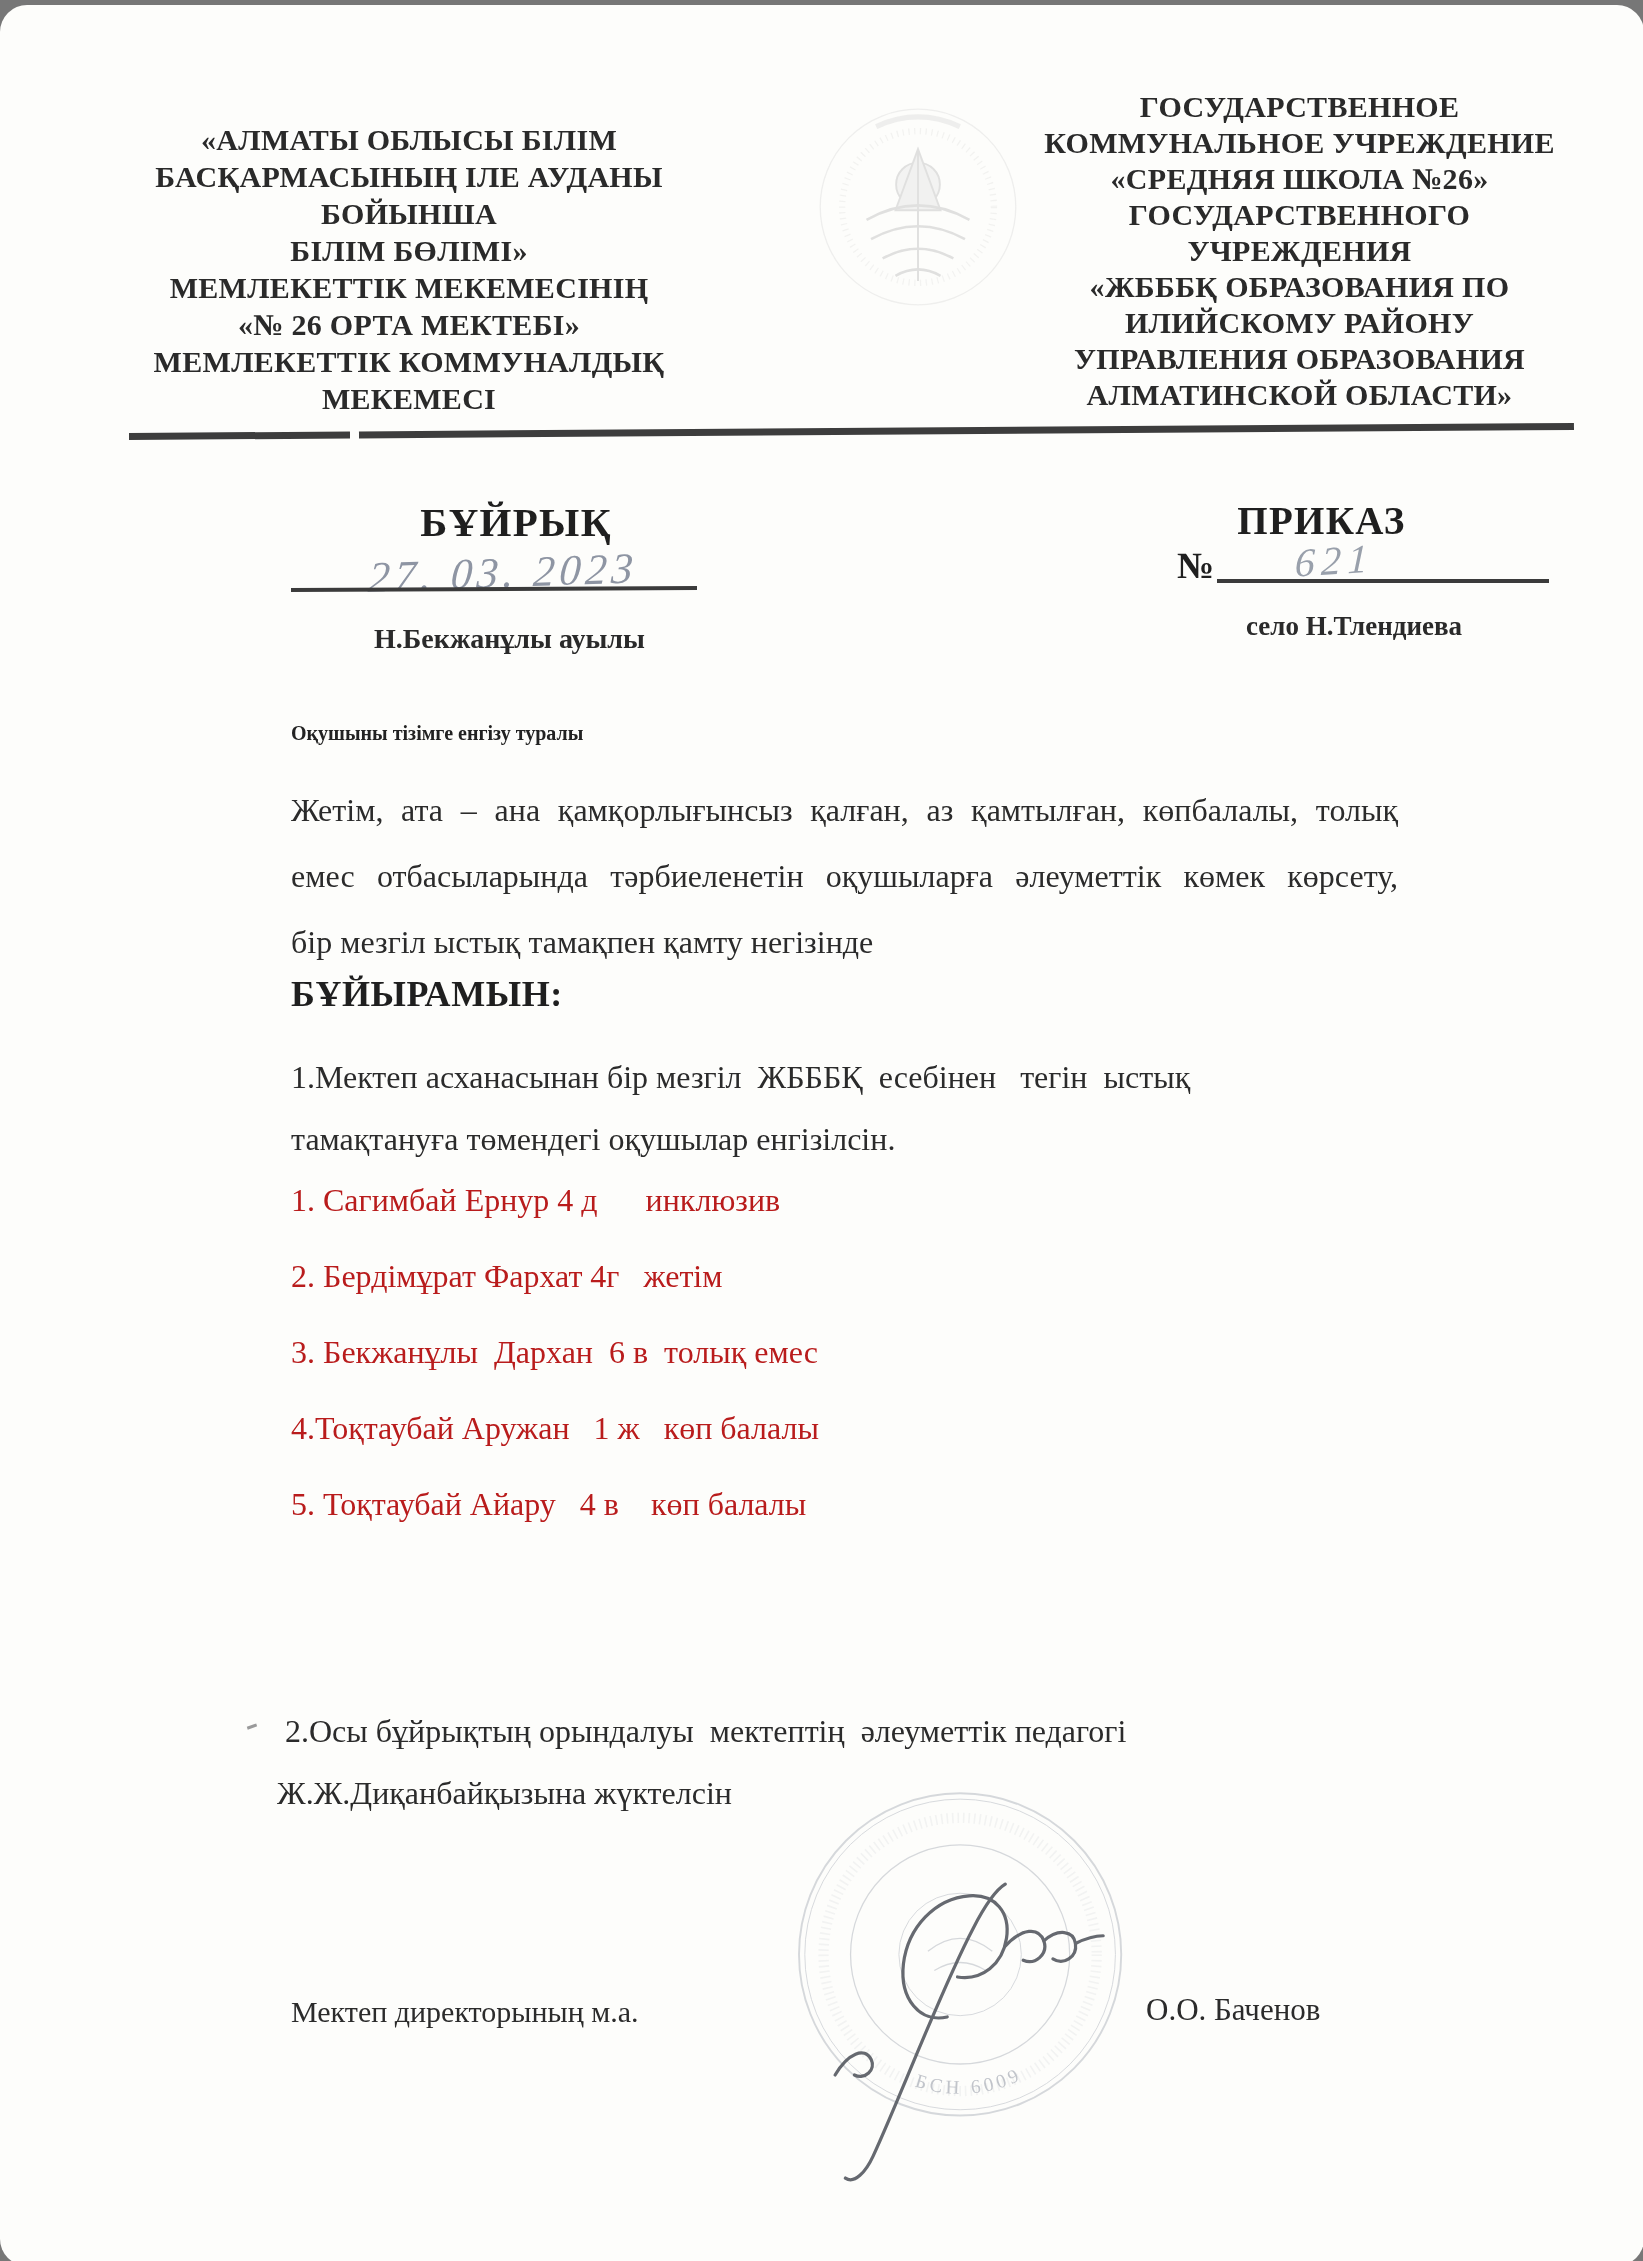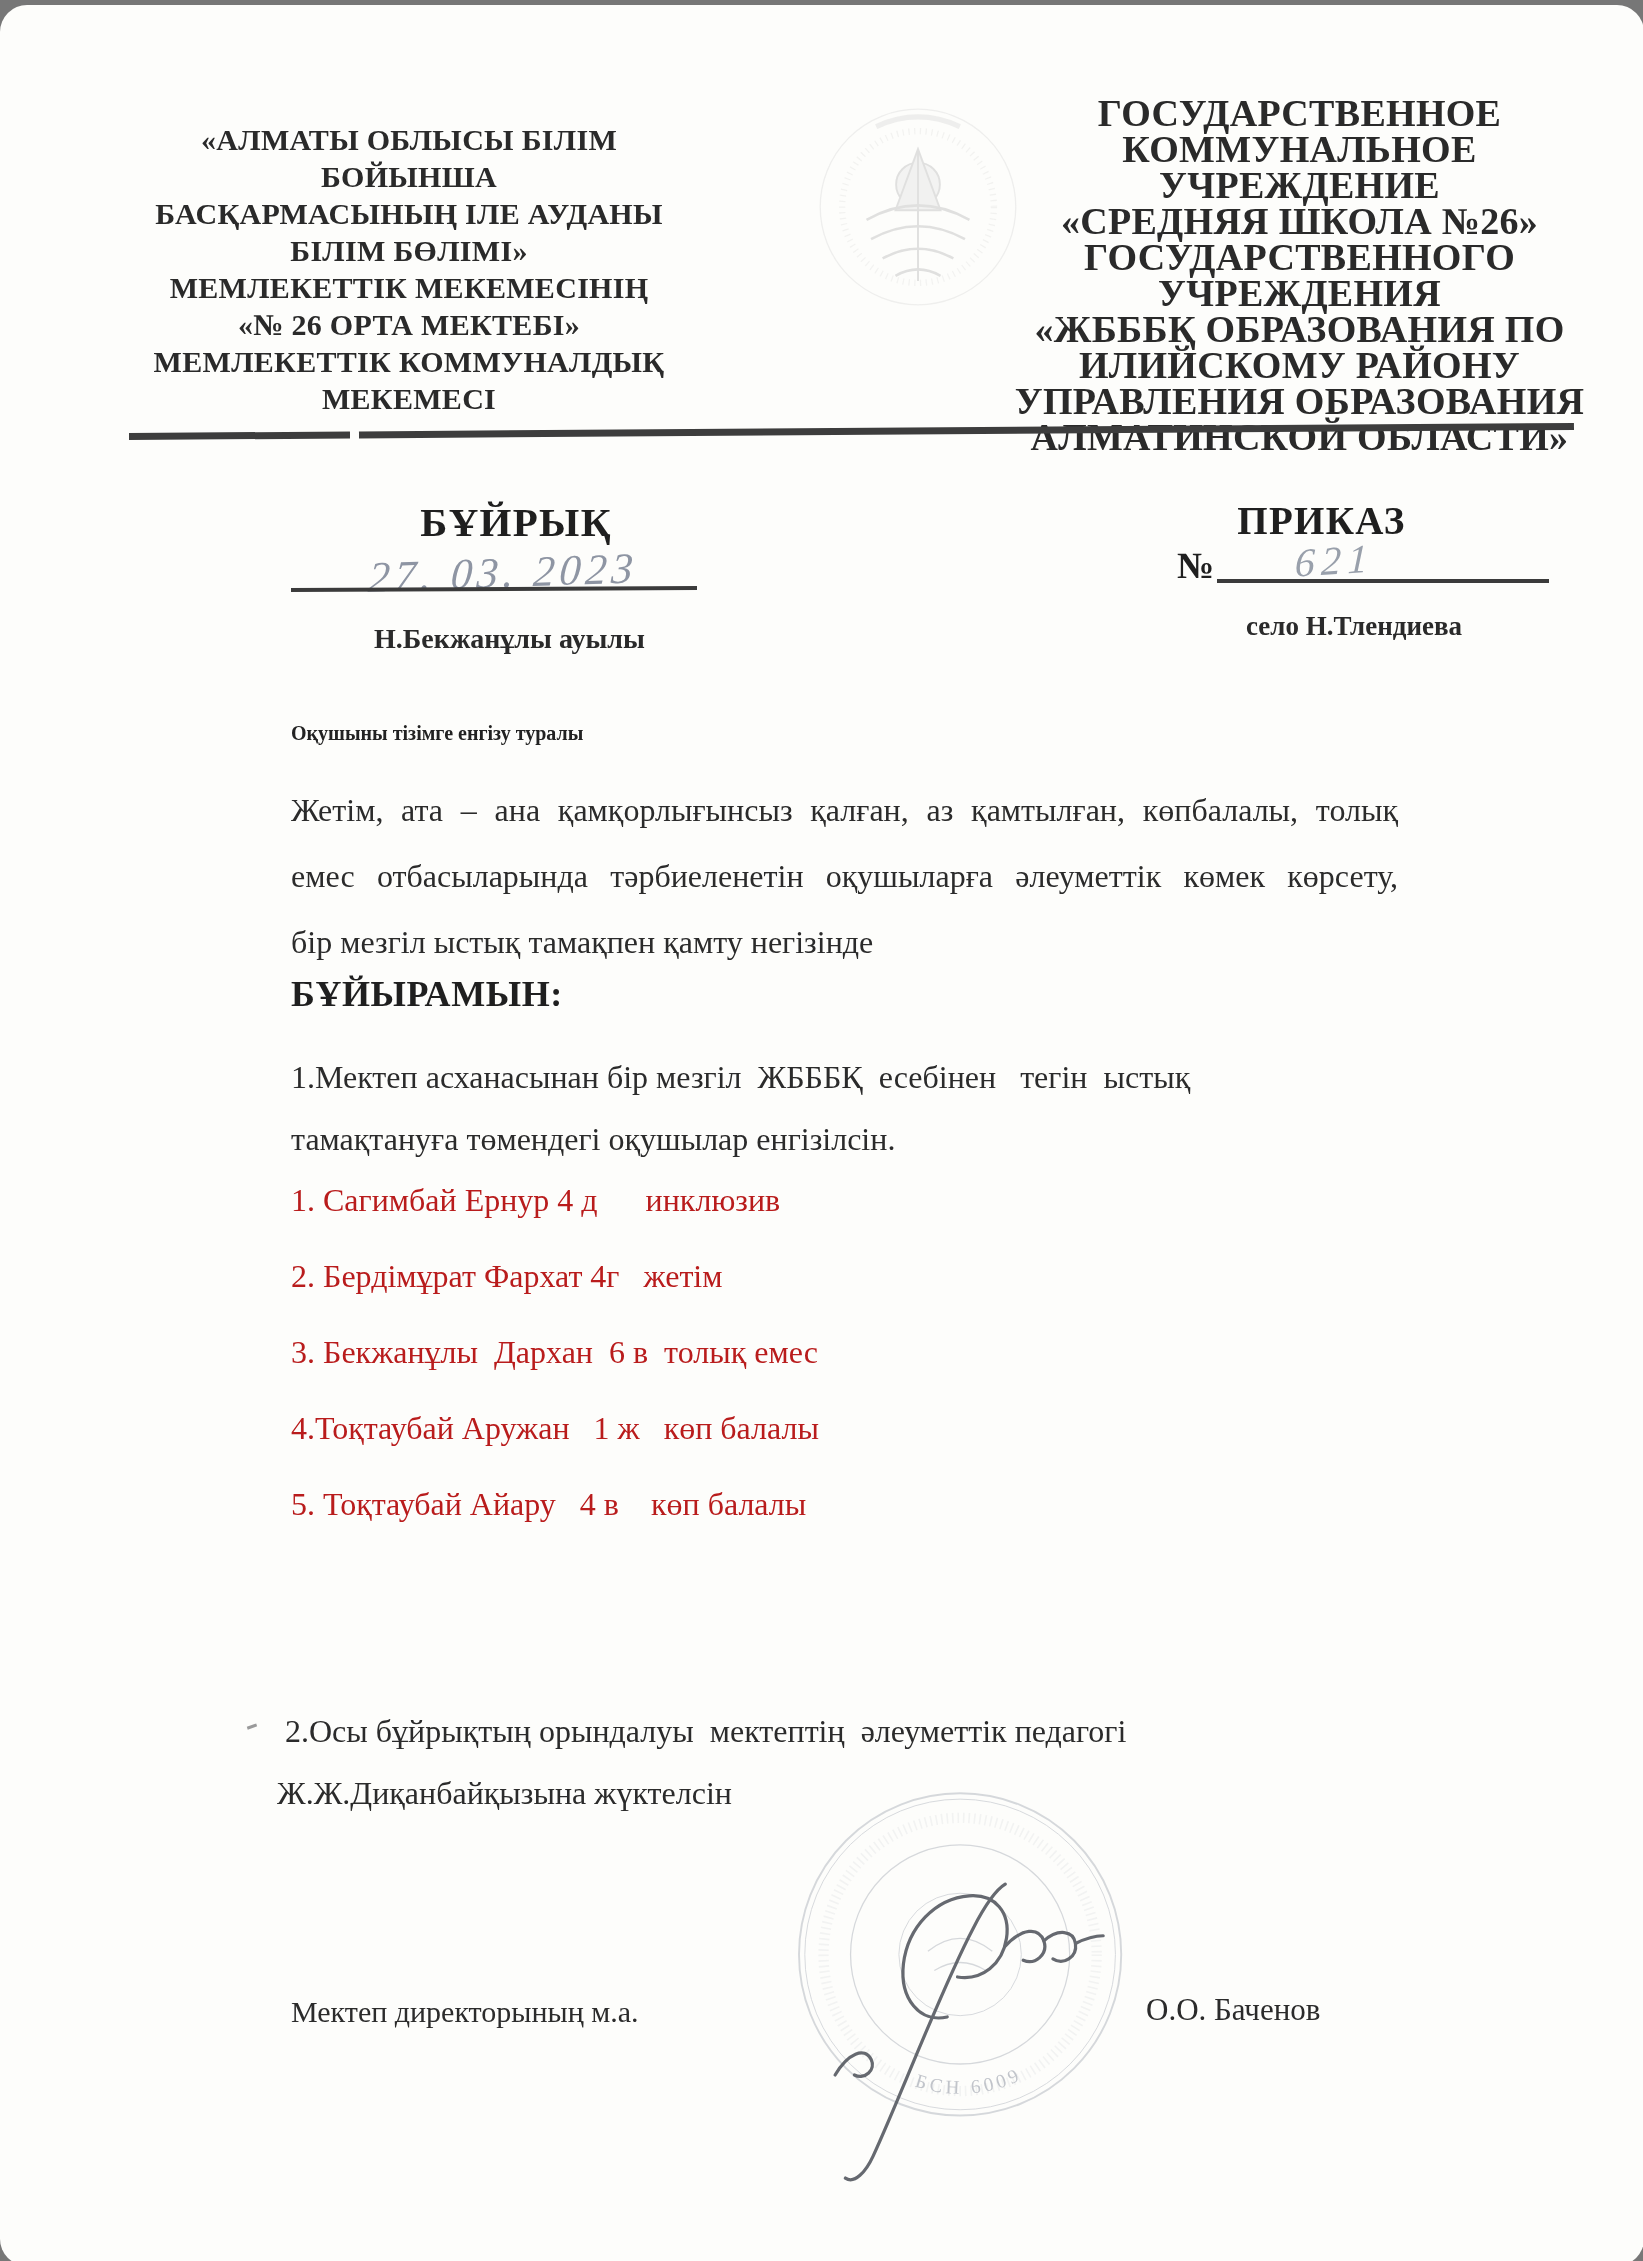--- a/index.html
+++ b/index.html
@@ -10,21 +10,21 @@
     background:#fdfdfb;
     font-family:"Liberation Serif","DejaVu Serif",serif;
     color:#262626;
     overflow:hidden;
     border-radius:27px;
   }
   .abs{position:absolute;}
   
   .org-block{ text-align:center; font-weight:bold; letter-spacing:0.3px; color:#2a2a2a;}
   .org-left{ left:119px; top:116px; width:580px; font-size:30px; line-height:37px;}
-  .org-right{ left:1006px; top:90px; width:587px; font-size:38px; line-height:36px;}
+  .org-right{ left:1006px; top:84px; width:587px; font-size:30px; line-height:36px;}
   
   .rule-wrap{ left:129px; top:428px; width:1445px; height:7.7px;
     transform:rotate(-0.4deg); transform-origin:left center;}
   .rule-seg{ position:absolute; top:0; height:7px; background:#3d3d3d;}
   .rule-seg.a{ left:0; width:221px;}
   .rule-seg.b{ left:230px; width:1215px;}
   
   .title-kk{ left:271px; top:493px; width:490px; text-align:center;
     font-size:41px; font-weight:bold; letter-spacing:1.3px; color:#1f1f1f;}
   .title-ru{ left:1141px; top:493px; width:361px; text-align:center;
@@ -75,22 +75,22 @@
       <path d="M105 205 Q185 160 265 205" stroke-width="4"></path>
       <path d="M112 235 Q185 195 258 235" stroke-width="4"></path>
       <path d="M130 265 Q185 235 240 265" stroke-width="4"></path>
       <path d="M150 292 Q185 272 220 292" stroke-width="4"></path>
       <line x1="185" y1="95" x2="185" y2="300" stroke-width="3"></line>
     </g>
   </svg>
 
   <div class="abs org-block org-left">
     <div>«АЛМАТЫ ОБЛЫСЫ БІЛІМ</div>
+    <div>БАСҚАРМАСЫНЫҢ ІЛЕ АУДАНЫ</div>
     <div>БОЙЫНША</div>
-    <div>БАСҚАРМАСЫНЫҢ ІЛЕ АУДАНЫ</div>
     <div>БІЛІМ БӨЛІМІ»</div>
     <div>МЕМЛЕКЕТТІК МЕКЕМЕСІНІҢ</div>
     <div>«№ 26 ОРТА МЕКТЕБІ»</div>
     <div>МЕМЛЕКЕТТІК КОММУНАЛДЫҚ</div>
     <div>МЕКЕМЕСІ</div>
   </div>
 
   <div class="abs org-block org-right">
     <div>ГОСУДАРСТВЕННОЕ</div>
     <div>КОММУНАЛЬНОЕ УЧРЕЖДЕНИЕ</div>

